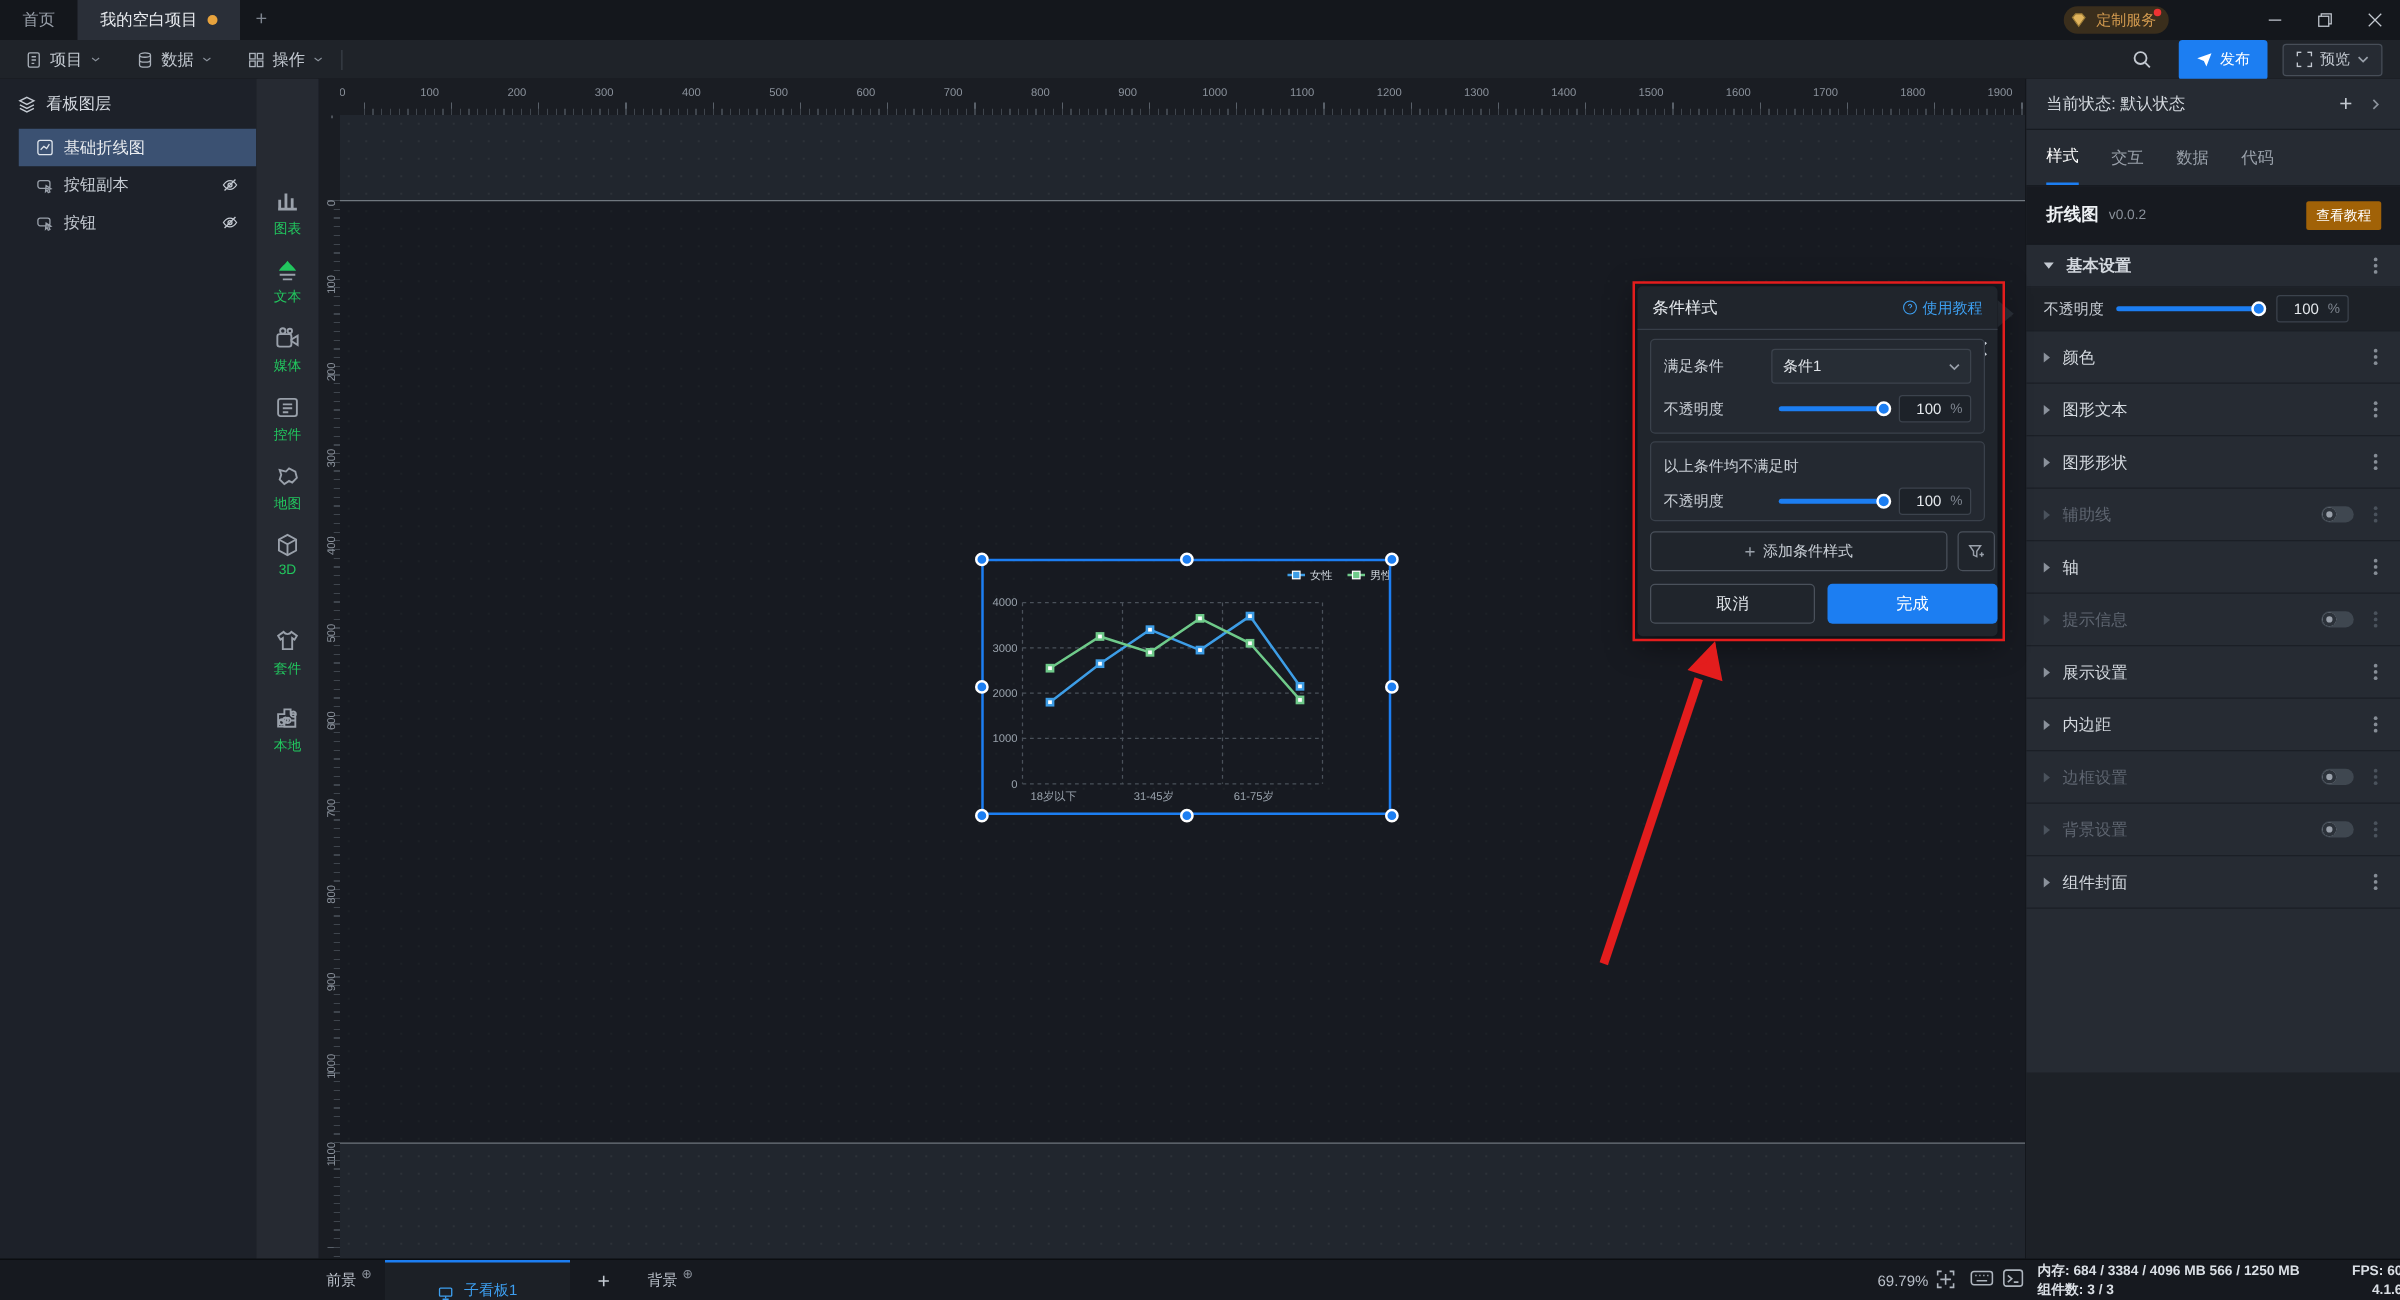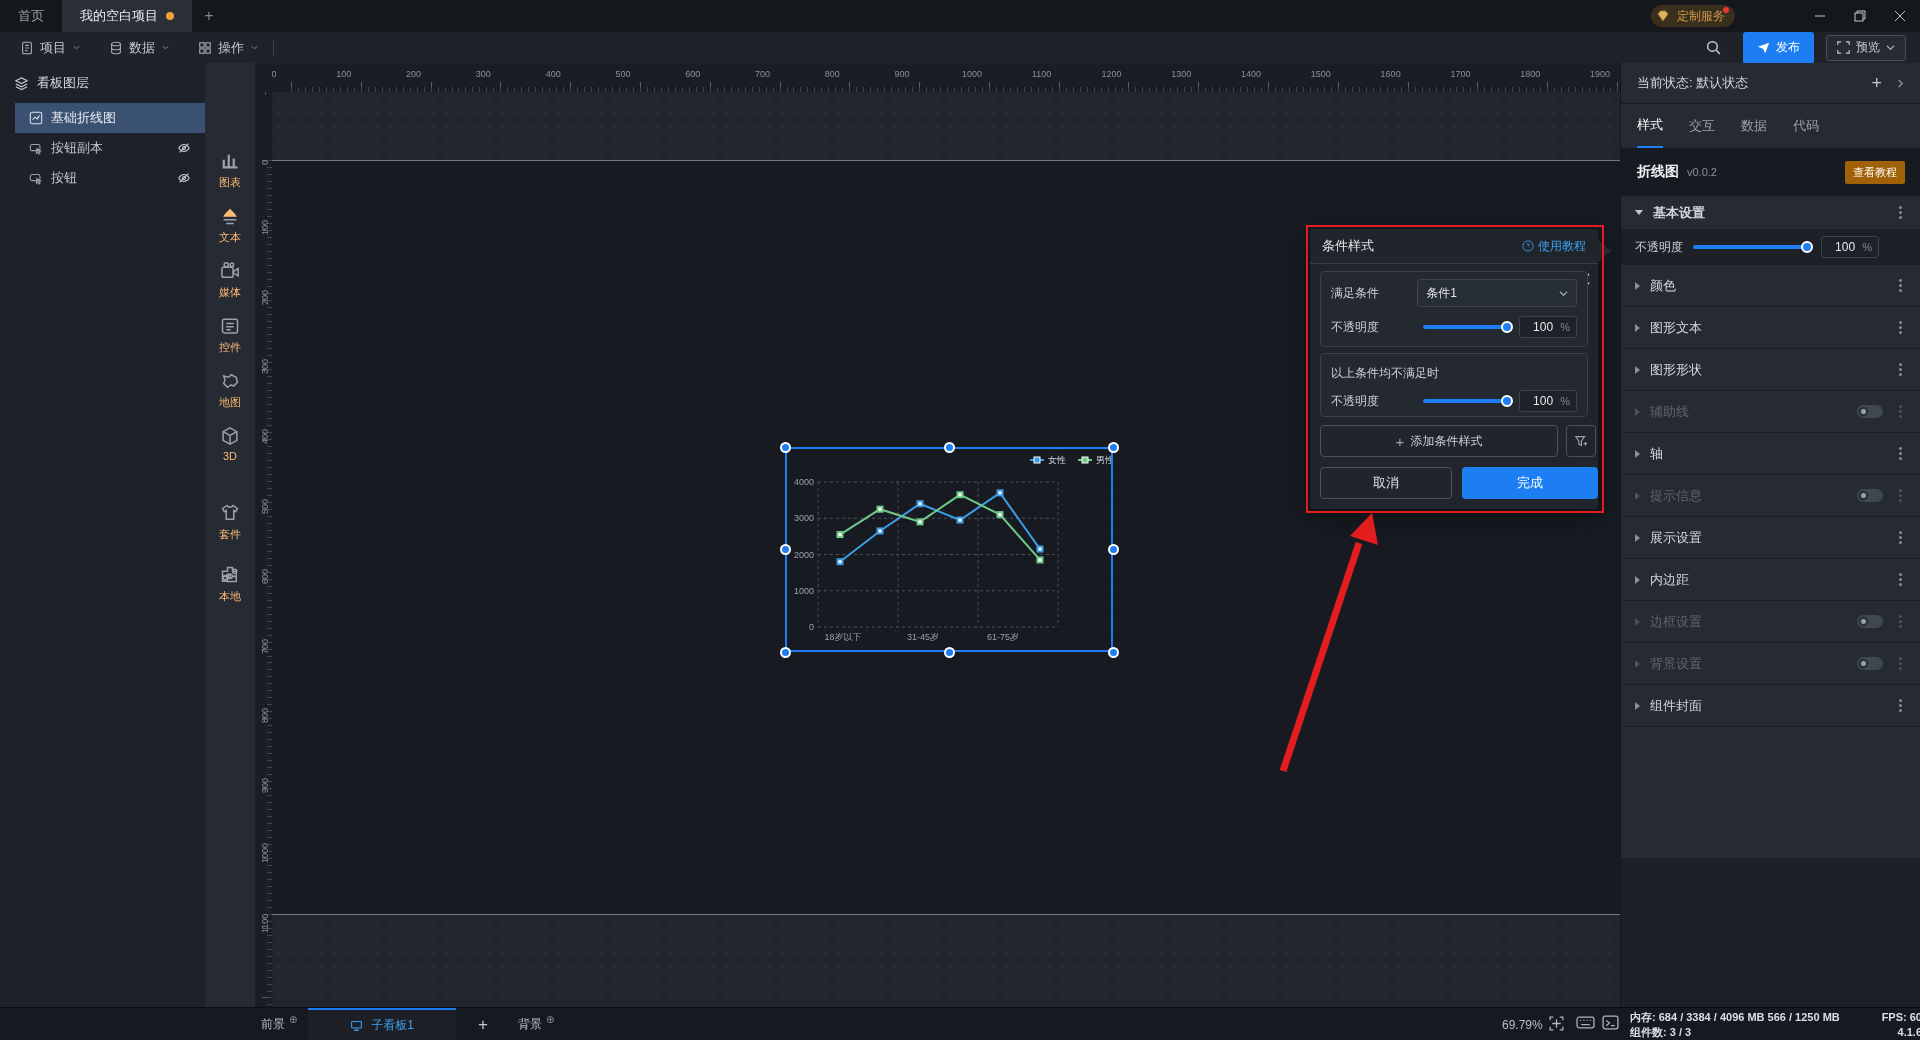--- a/index.html
+++ b/index.html
@@ -25,21 +25,21 @@
   .btn-publish{height:32px;background:#1c7ef2;border-radius:3px;color:#fff;font-size:12px;display:flex;align-items:center;gap:6px;padding:0 14px;}
   .btn-preview{height:24px;border:1px solid #474e58;border-radius:3px;color:#c3c9d1;font-size:12px;display:flex;align-items:center;gap:6px;padding:0 10px;background:#262b33;}
   
   #layers{left:0;top:63px;width:205px;height:944px;background:#1d2129;border-right:1px solid #14171c;}
   #layers-header{display:flex;align-items:center;gap:8px;height:40px;padding:0 14px;font-size:13px;color:#d5dae1;}
   .layer-row{display:flex;align-items:center;gap:8px;height:30px;padding:0 14px;font-size:13px;color:#c3c9d1;margin-left:15px;}
   .layer-row.selected{background:#3b5172;color:#e8ebef;}
   .layer-row .grow{flex:1;}
   
   #dock{left:205px;top:63px;width:50px;height:944px;background:#262a32;border-right:1px solid #14171c;}
-  .dock-item{width:50px;display:flex;flex-direction:column;align-items:center;gap:4px;color:#fdba74;position:absolute;}
+  .dock-item{width:50px;display:flex;flex-direction:column;align-items:center;gap:4px;color:#22c55e;position:absolute;}
   .dock-item .lbl{font-size:11px;}
   
   #canvas{left:255px;top:63px;width:1365px;height:944px;background:#21262e;overflow:hidden;}
   #hruler{left:17px;top:0;width:1348px;height:29px;background:#1a1d23;
     background-image:repeating-linear-gradient(90deg,#3f454d 0 1px,transparent 1px 6.979px),
                      repeating-linear-gradient(90deg,#596069 0 1px,transparent 1px 69.79px);
     background-size:100% 5px,100% 10px;background-position:19px 24px,19px 19px;background-repeat:no-repeat;}
   #vruler{left:0;top:29px;width:17px;height:915px;background:#1a1d23;
     background-image:repeating-linear-gradient(180deg,#3f454d 0 1px,transparent 1px 6.979px),
                      repeating-linear-gradient(180deg,#596069 0 1px,transparent 1px 69.79px);
@@ -104,21 +104,21 @@
   .toggle.on{background:#1c7ef2;}
   .toggle.on .tk{position:absolute;right:1px;top:1px;width:11px;height:11px;border-radius:50%;background:#fff;}
   .toggle.on .tk:after{content:"";position:absolute;left:5px;top:3px;width:1px;height:5px;background:#555;}
   #opacity-row{display:flex;align-items:center;height:34px;background:#1d2127;padding:0 14px;gap:10px;font-size:12px;color:#c9cfd6;border-bottom:1px solid #1b1f26;}
   #opacity-row .slider{width:118px;}
   #insp-rest{background:#1d2127;position:absolute;left:0;right:0;bottom:0;top:795px;}
   
   #bottombar{left:0;top:1007px;width:1920px;height:33px;background:#16191f;border-top:1px solid #0b0d10;}
   .bb-item{display:flex;align-items:center;gap:4px;font-size:12px;color:#b9bfc8;}
   .bb-sup{font-size:10px;color:#8a919b;position:relative;top:-5px;}
-  #bb-tab{position:absolute;left:308px;top:0;height:33px;width:148px;background:#1c2026;border-top:2px solid #1c7ef2;display:flex;align-items:center;justify-content:center;gap:8px;color:#3d9ff0;font-size:12px;box-sizing:border-box;}
+  #bb-tab{position:absolute;left:308px;top:0;height:33px;width:148px;background:#1c2026;border-top:2px solid #1c7ef2;display:flex;align-items:flex-end;justify-content:center;gap:8px;color:#3d9ff0;font-size:12px;box-sizing:border-box;}
   .bb-iconbtn{width:22px;height:18px;display:flex;align-items:center;justify-content:center;color:#aeb5be;border:1px solid transparent;}
   #statusblock{position:absolute;left:1620px;top:0;width:292px;height:33px;padding:2px 8px 0 10px;font-size:11px;font-weight:bold;color:#dadfe5;}
   .statline{display:flex;justify-content:space-between;line-height:15px;}
 </style>
 </head>
 <body>
 
 <div id="titlebar" class="abs flex">
   <div id="tb-tabs" class="flex">
       <div class="tb-tab">

